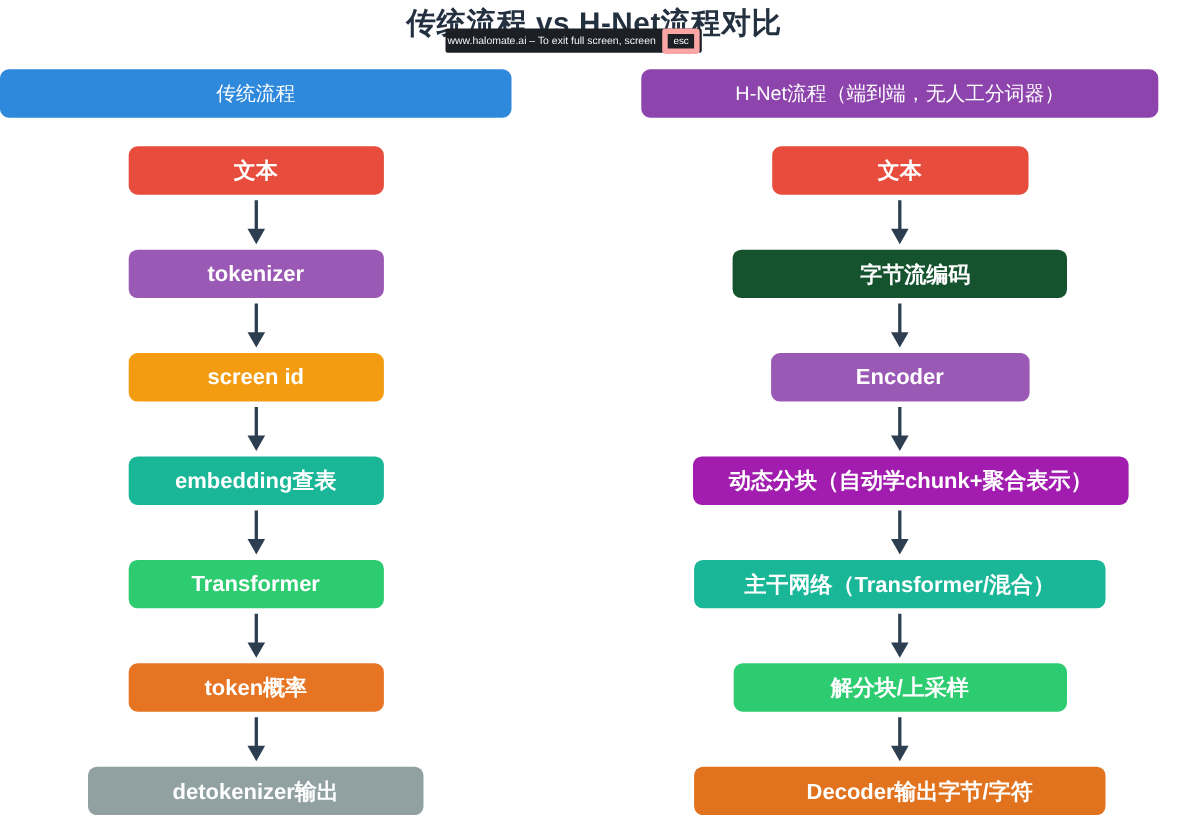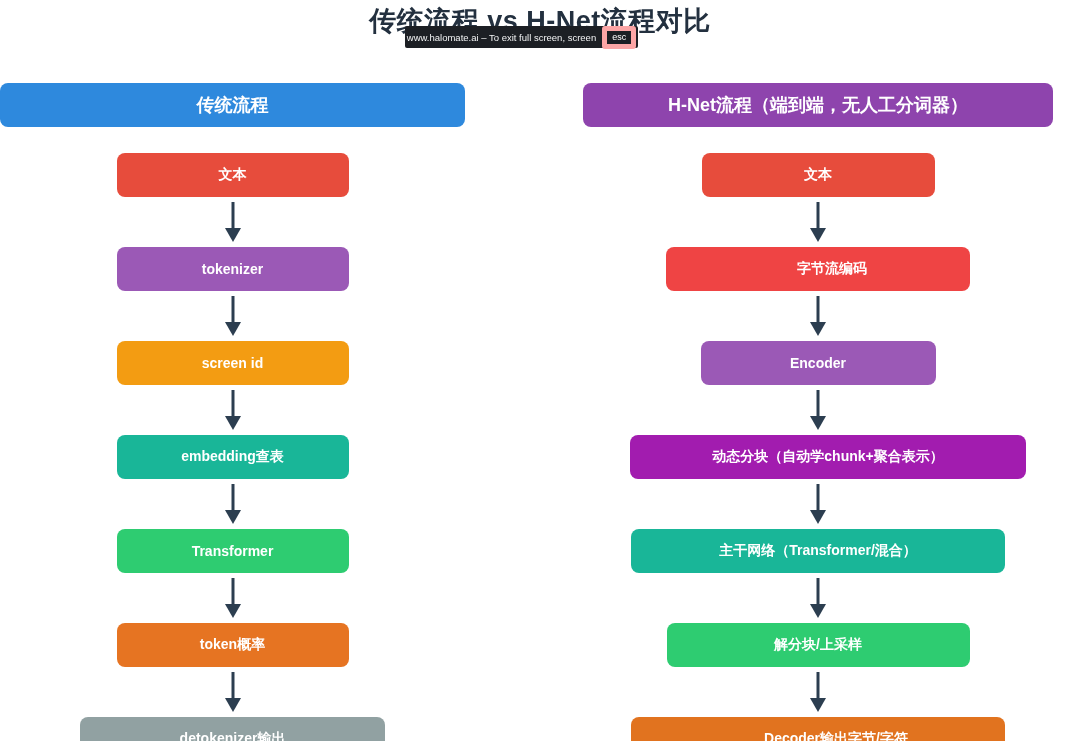--- a/index.html
+++ b/index.html
@@ -25,26 +25,26 @@
     font-size:9px; line-height:11px; color:#fff;
   }
 
   .col { position:absolute; top:63px; display:flex; flex-direction:column; align-items:center; }
   .col-left  { left:0;     width:465px; }
   .col-right { left:583px; width:470px; }
 
   .col-header {
     width:100%; height:44px; border-radius:8px;
     display:flex; align-items:center; justify-content:center;
-    color:#ffffff; font-weight:bold; font-size:18px;margin-top:20px;
+    color:#ffffff; font-weight:normal; font-size:18px;
   }
   .box {
     height:44px; border-radius:8px;
     display:flex; align-items:center; justify-content:center;
-    color:#ffffff; font-weight:bold; font-size:14px; white-space:nowrap;
+    color:#ffffff; font-weight:bold; font-size:20px; white-space:nowrap;
   }
   .first-box { margin-top:26px; }
 
   .arrow { width:24px; height:50px; flex:0 0 50px; }
   .arrow svg { display:block; }
   .arrow line    { stroke:var(--arrow); stroke-width:3; }
   .arrow polygon { fill:var(--arrow); }
 
   
   .lw  { width:232px; }  .lw-last { width:305px; }
@@ -113,21 +113,21 @@
 <div class="col col-right">
   <div class="col-header" style="background-color: rgb(142, 68, 173);">H-Net流程（端到端，无人工分词器）</div>
 
   <div class="box rw0 first-box" style="background-color: rgb(231, 76, 60);">文本</div>
   <div class="arrow">
     <svg width="24" height="50" viewBox="0 0 24 50">
         <line x1="12" y1="5" x2="12" y2="33"></line>
         <polygon points="4,31 20,31 12,45"></polygon>
       </svg>
   </div>
-  <div class="box rw1" style="background-color: #ef4444; padding-left: 28px;">字节流编码</div>
+  <div class="box rw1" style="background-color: #14532d; padding-left: 28px;">字节流编码</div>
   <div class="arrow">
     <svg width="24" height="50" viewBox="0 0 24 50">
         <line x1="12" y1="5" x2="12" y2="33"></line>
         <polygon points="4,31 20,31 12,45"></polygon>
       </svg>
   </div>
   <div class="box rw2" style="background-color: rgb(155, 89, 182);">Encoder</div>
   <div class="arrow">
     <svg width="24" height="50" viewBox="0 0 24 50">
         <line x1="12" y1="5" x2="12" y2="33"></line>

